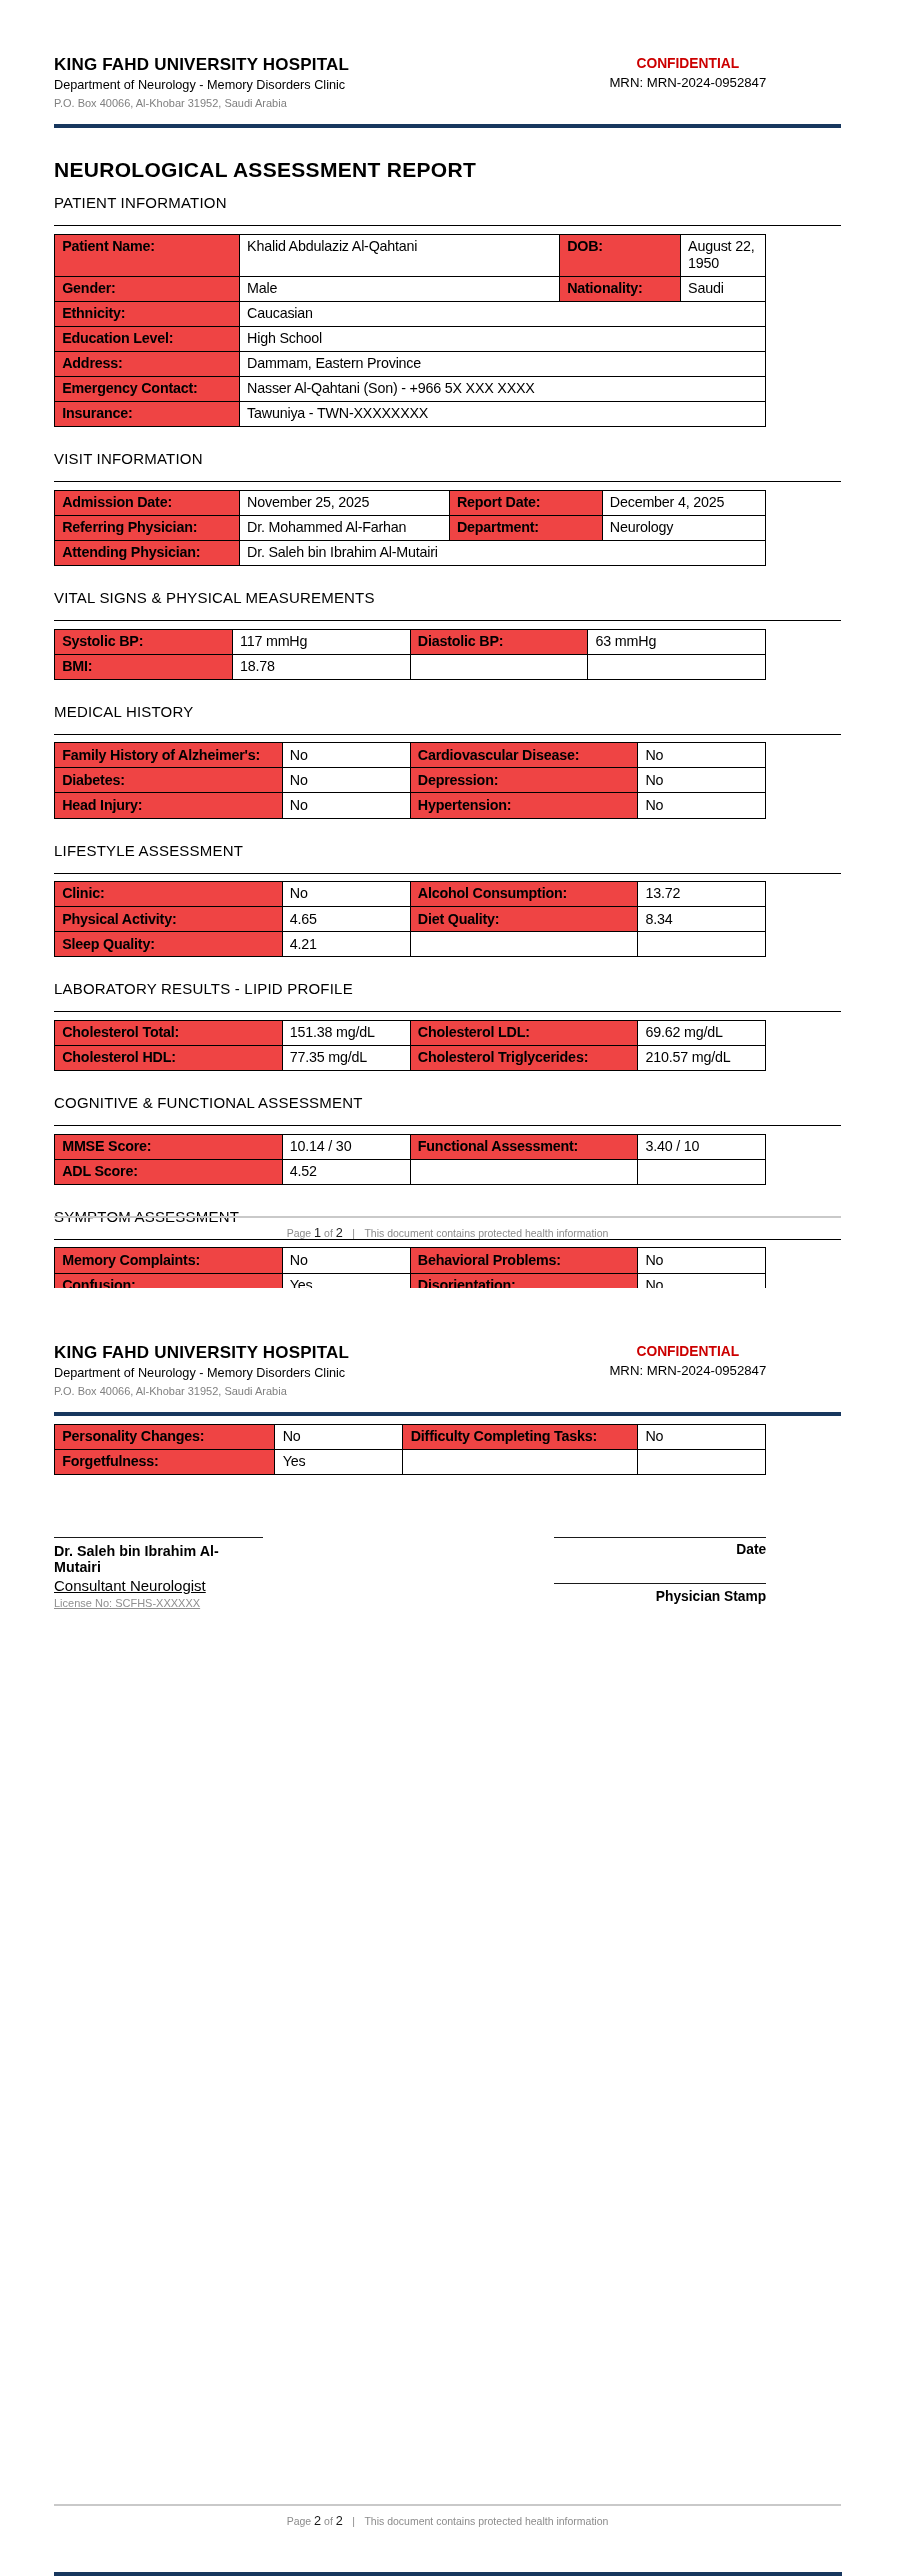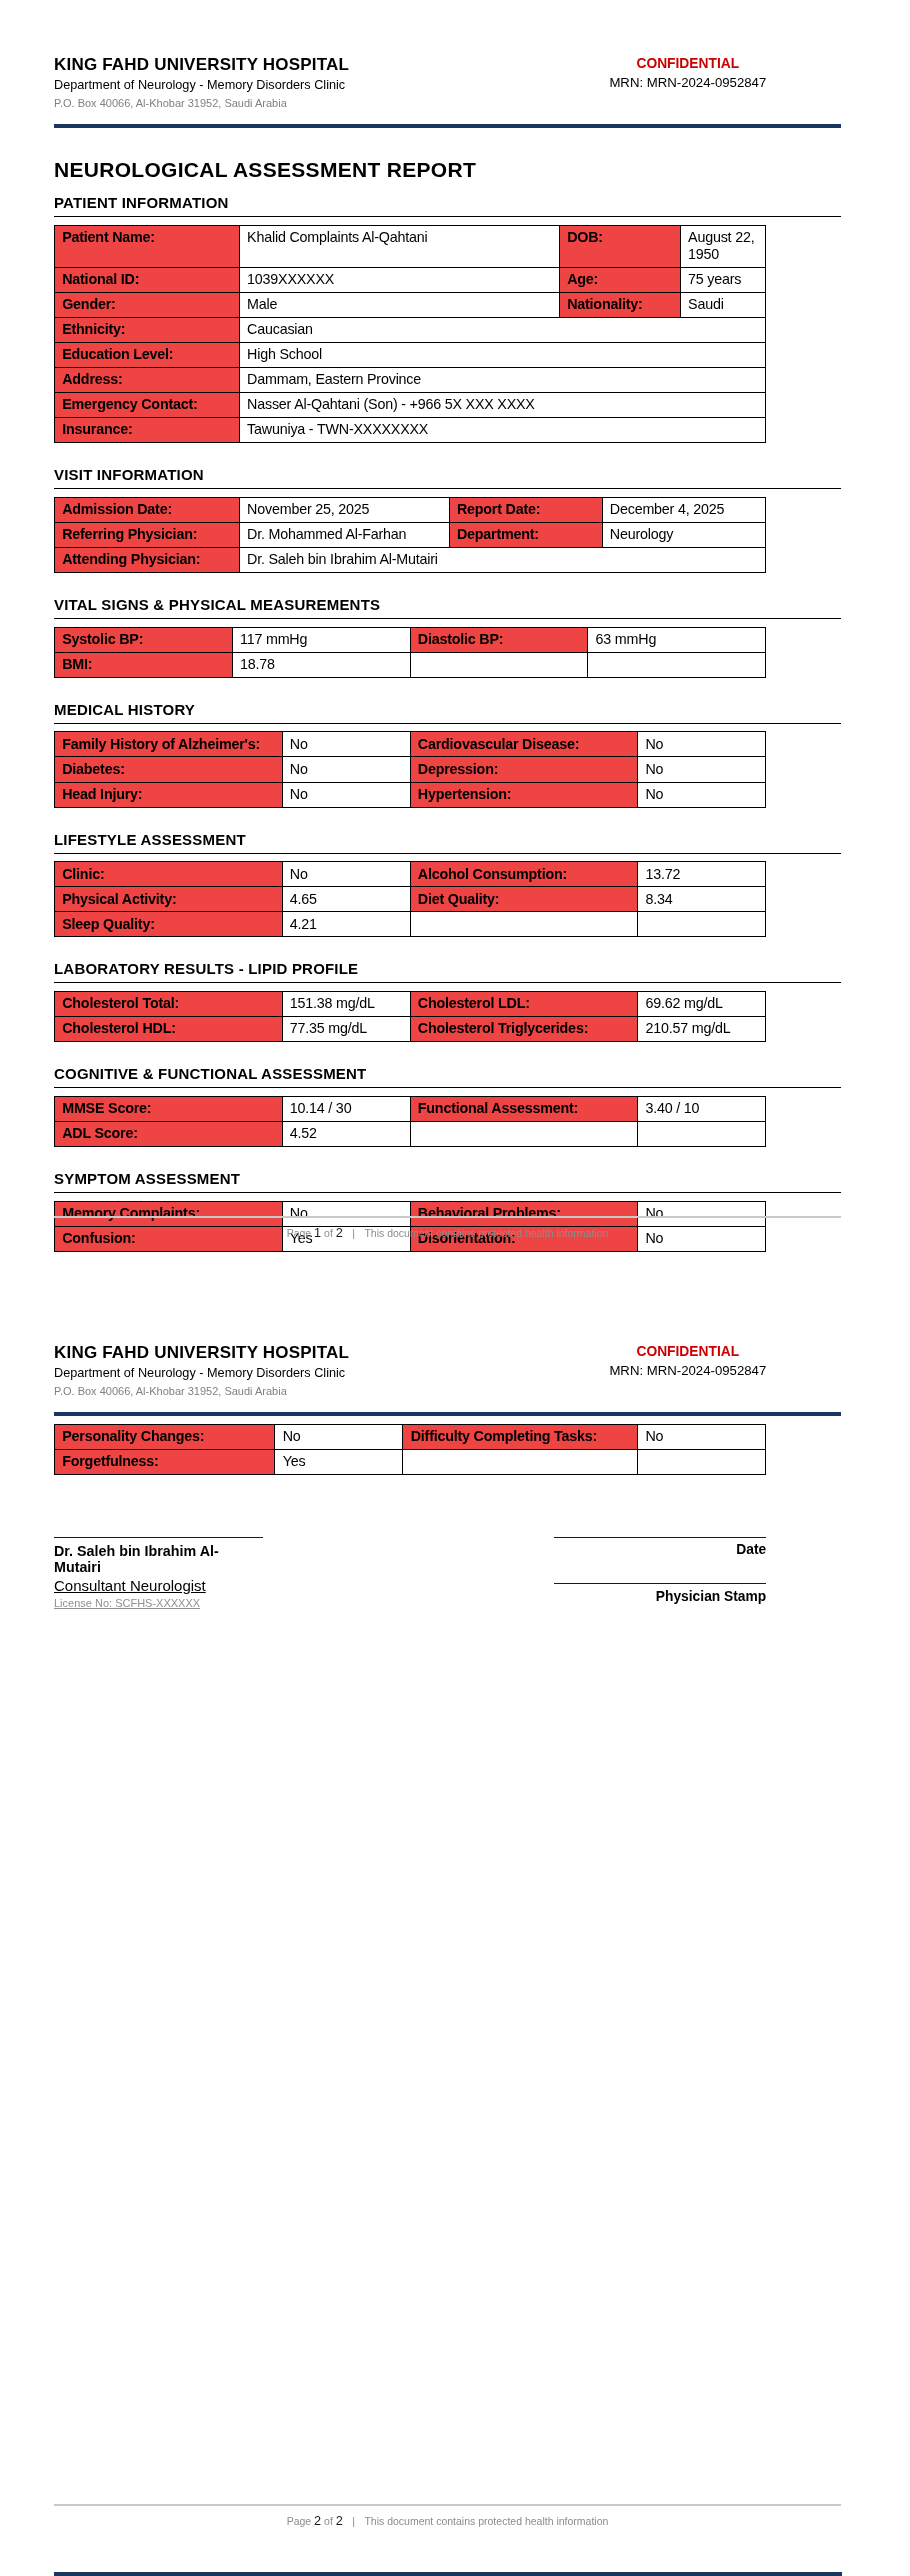--- a/index.html
+++ b/index.html
@@ -50,24 +50,24 @@
   .doc-title {
     font-size: 21px;
     font-weight: bold;
     letter-spacing: 0.3px;
     margin-top: 30px;
   }
   .section { margin-top: 23px; }
   .section.first { margin-top: 12px; }
   .sec-title {
     font-size: 15px;
-    font-weight: bold;
+    font-weight: normal;
     letter-spacing: 0.2px;
     margin: 0;
-    padding-bottom: 5px;
+    padding-bottom: 14px;
     border-bottom: 1.7px solid #000000;
   }
 
   table.kv {
     border-collapse: collapse;
     table-layout: fixed;
     width: 90.5%;
     margin-top: 7.7px;
     border: 1.7px solid #000000;
   }
@@ -153,29 +153,23 @@
         <table class="kv">
           <colgroup>
             <col style="width: 26%;">
             <col style="width: 45%;">
             <col style="width: 17%;">
             <col style="width: 12%;">
           </colgroup>
           <tbody>
             <tr>
               <td class="label">Patient Name:</td>
-              <td class="value">Khalid Complaints Al-Qahtani</td>
+              <td class="value">Khalid Abdulaziz Al-Qahtani</td>
               <td class="label">DOB:</td>
               <td class="value">August 22, 1950</td>
-            </tr>
-            <tr>
-              <td class="label">National ID:</td>
-              <td class="value">1039XXXXXX</td>
-              <td class="label">Age:</td>
-              <td class="value">75 years</td>
             </tr>
             <tr>
               <td class="label">Gender:</td>
               <td class="value">Male</td>
               <td class="label">Nationality:</td>
               <td class="value">Saudi</td>
             </tr>
             <tr>
               <td class="label">Ethnicity:</td>
               <td class="value" colspan="3">Caucasian</td>

